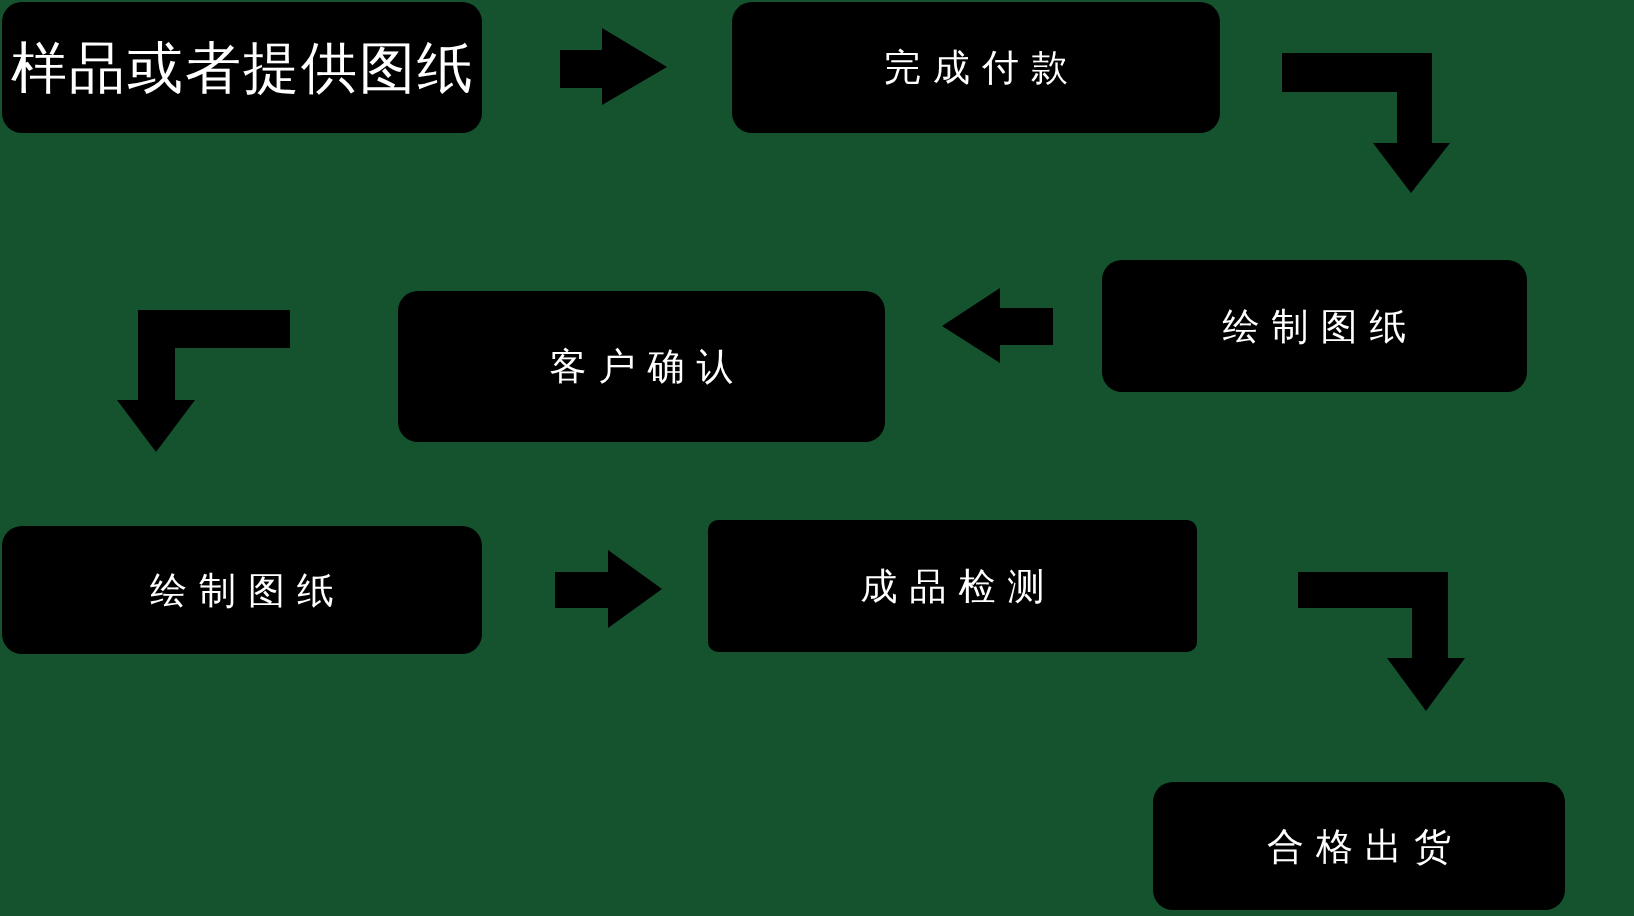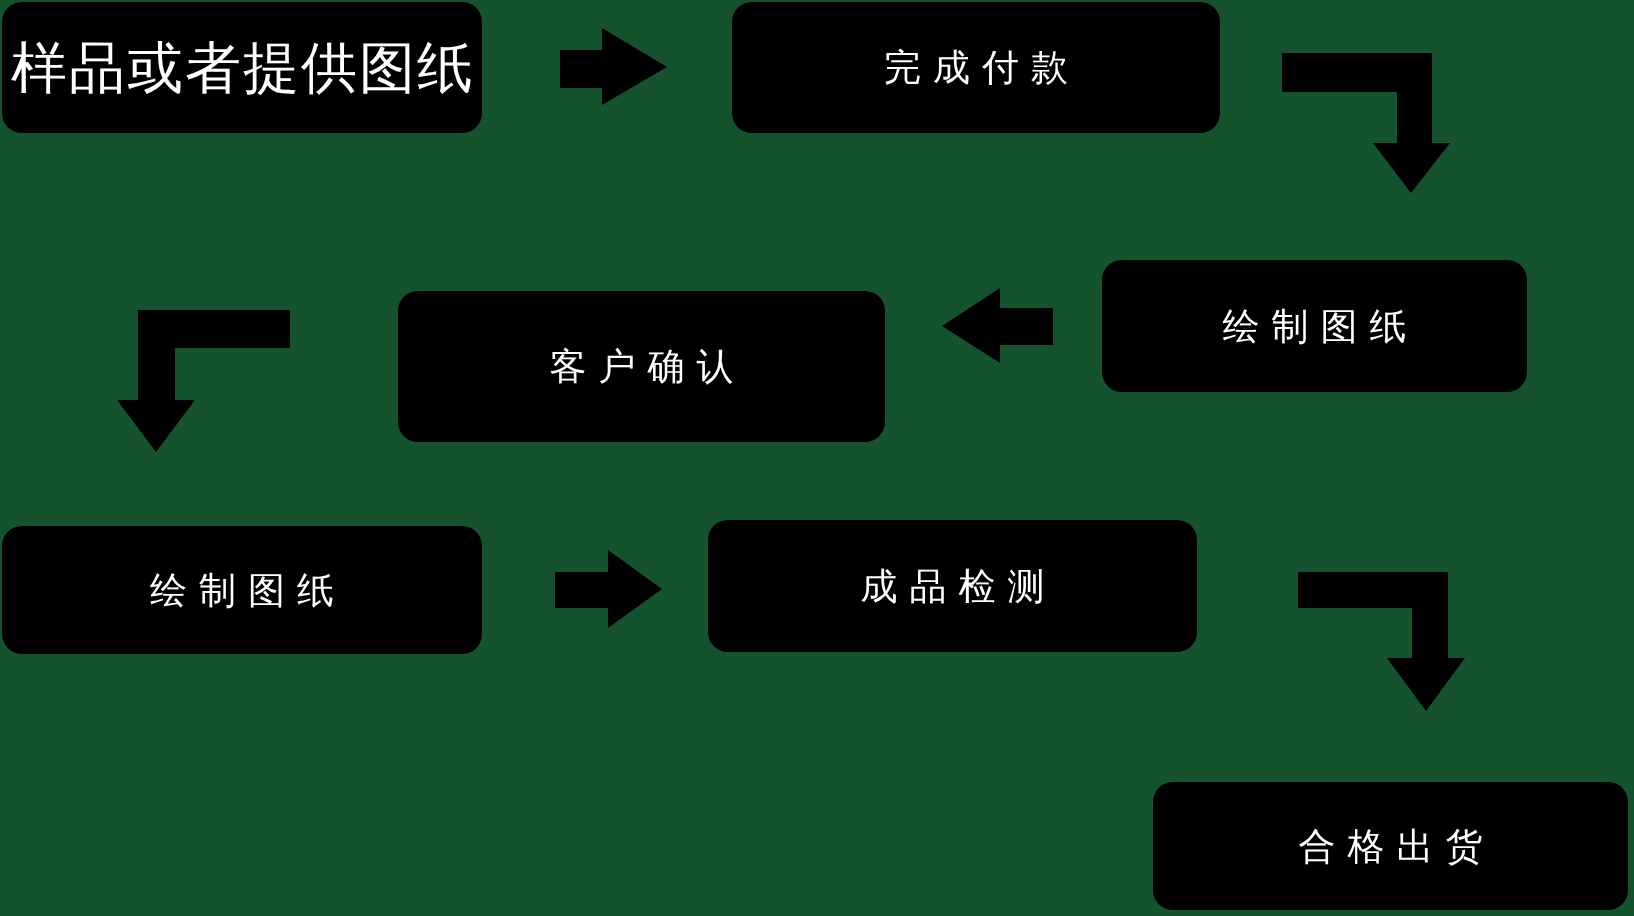--- a/index.html
+++ b/index.html
@@ -44,22 +44,22 @@
   .node.wide .lbl {
     font-size: 56px;
     letter-spacing: 2px;
     padding-left: 2px;
   }
   .n-a { left: 2px;    top: 2px;   width: 480px; height: 131px; }
   .n-b { left: 732px;  top: 2px;   width: 488px; height: 131px; }
   .n-d { left: 1102px; top: 260px; width: 425px; height: 132px; }
   .n-c { left: 398px;  top: 258px; width: 487px; height: 151px; margin-top: 33px; }
   .n-e { left: 2px;    top: 526px; width: 480px; height: 128px; }
-  .n-f { left: 708px;  top: 520px; width: 489px; height: 132px; }
-  .n-g { left: 1153px; top: 782px; width: 475px; height: 128px; }
+  .n-f { left: 708px;  top: 520px; width: 489px; height: 132px; border-radius: 10px; }
+  .n-g { left: 1153px; top: 782px; width: 412px; height: 128px; }
   .arrow { fill: #000000; stroke: none; }
 </style>
 </head>
 <body>
 
 <div class="canvas">
 
   <svg class="arrows" viewBox="0 0 1634 916" xmlns="http://www.w3.org/2000/svg">
     <polygon class="arrow" points="560,50 602,50 602,28 667,67 602,105 602,88 560,88"></polygon>
     <polygon class="arrow" points="1282,53 1432,53 1432,143 1450,143 1411,193 1373,143 1397,143 1397,92 1282,92"></polygon>

